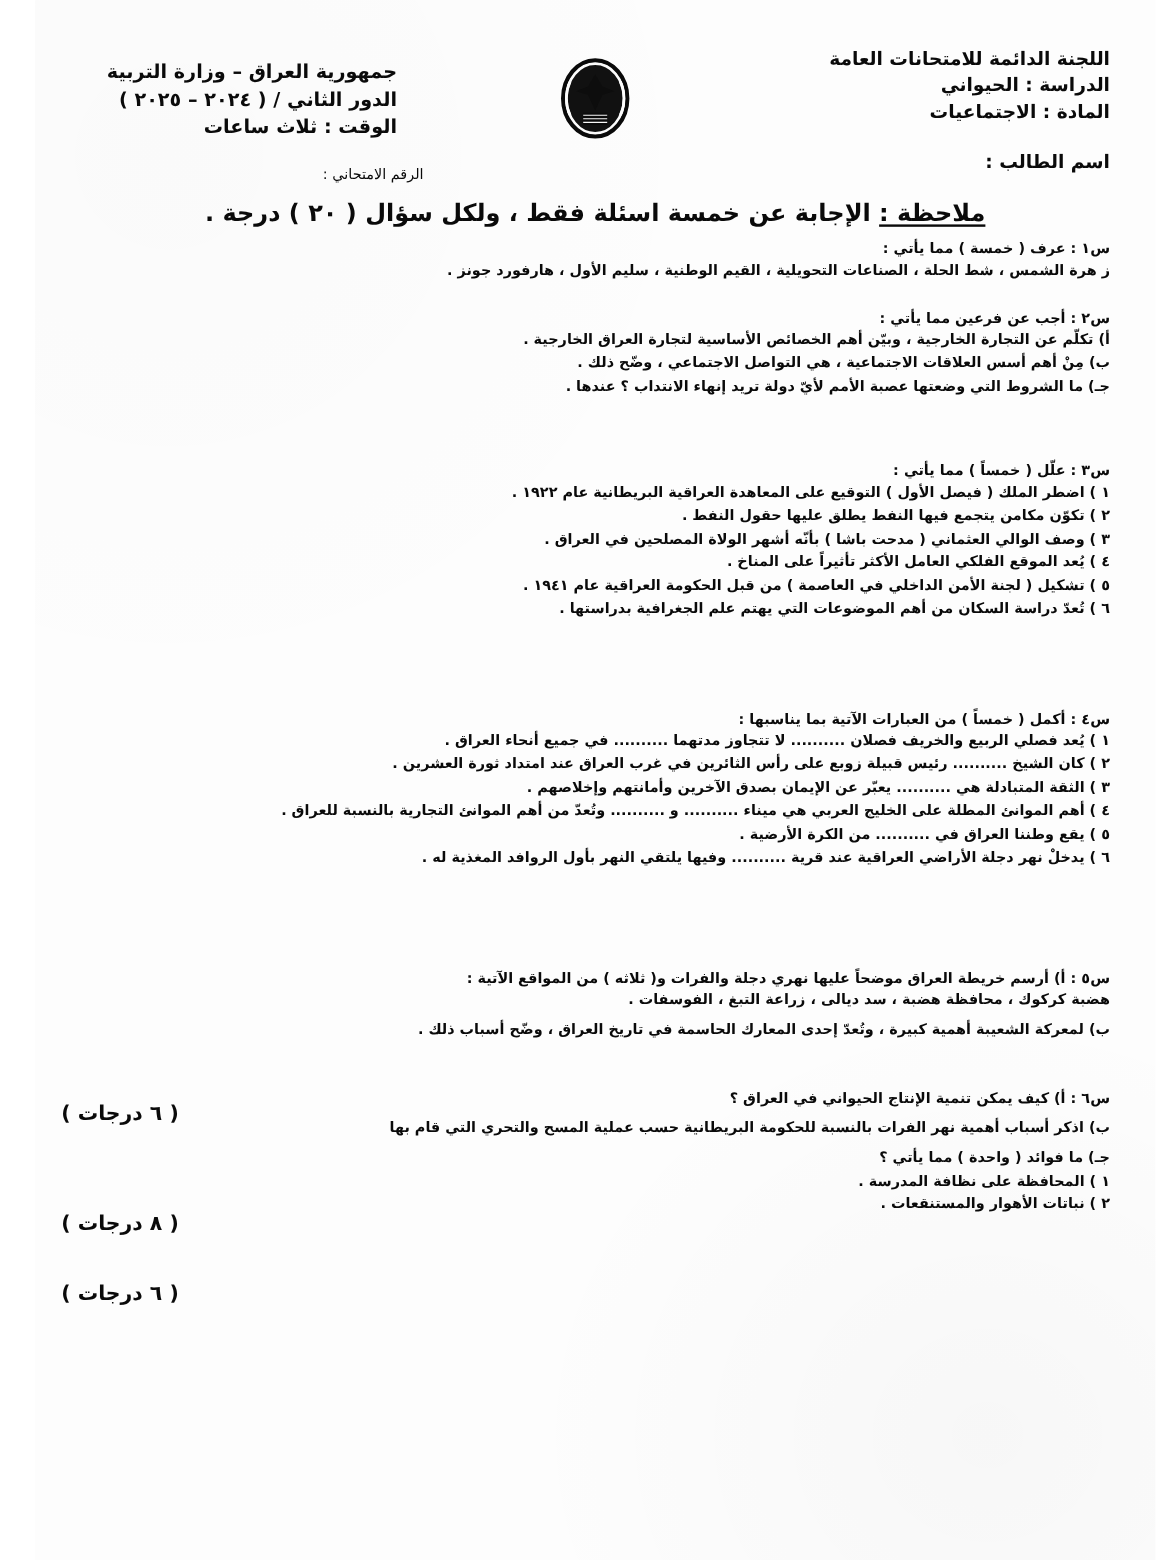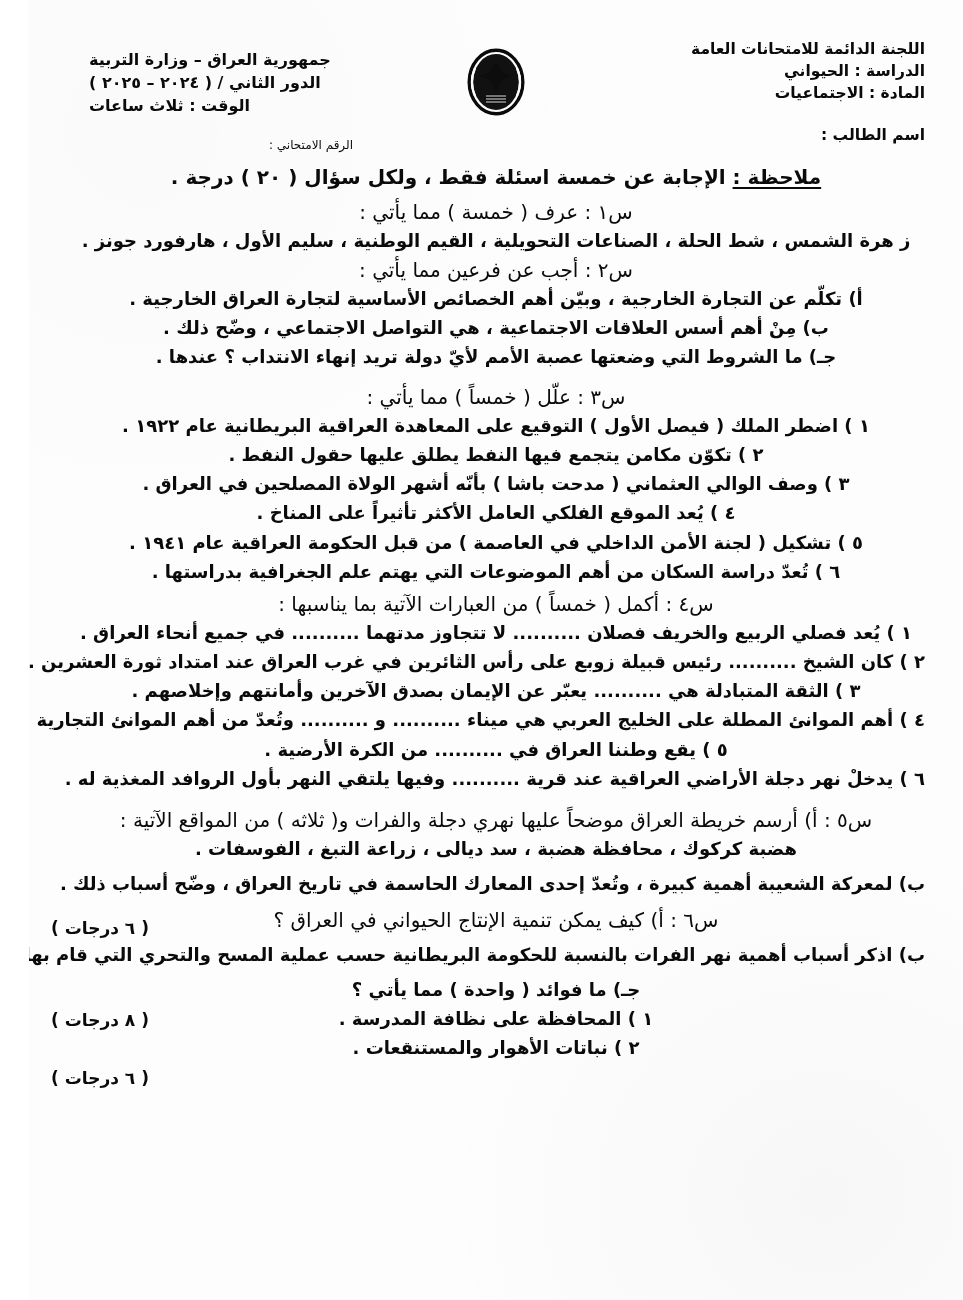--- a/index.html
+++ b/index.html
@@ -53,21 +53,21 @@
   }
   .hdr-right .student {
     margin-top: 20px;
     font-size: 15.5px;
     font-weight: 700;
   }
   .hdr-left {
     position: absolute;
     left: 60px;
     top: 10px;
-    text-align: left;
+    text-align: right;
     line-height: 1.45;
   }
   .hdr-left .l {
     font-size: 16px;
     font-weight: 700;
     white-space: nowrap;
   }
   .exam-no {
     position: absolute;
     left: 240px;
@@ -96,28 +96,28 @@
     font-size: 20px;
     font-weight: 700;
   }
   .note .underline {
     text-decoration: underline;
     text-underline-offset: 3px;
   }
 
   .qblock { position: absolute; right: 38px; left: 38px; }
   .q-head {
-    text-align: center;
-    font-size: 20px;
-    font-weight: 400;
+    text-align: right;
+    font-size: 12px;
+    font-weight: 700;
     margin-bottom: 2px;
   }
   .q-line {
-    text-align: center;
-    font-size: 18px;
+    text-align: right;
+    font-size: 12px;
     font-weight: 700;
     line-height: 1.62;
     white-space: nowrap;
   }
 
   
   .grade {
     position: absolute;
     left: 22px;
     font-size: 17px;

